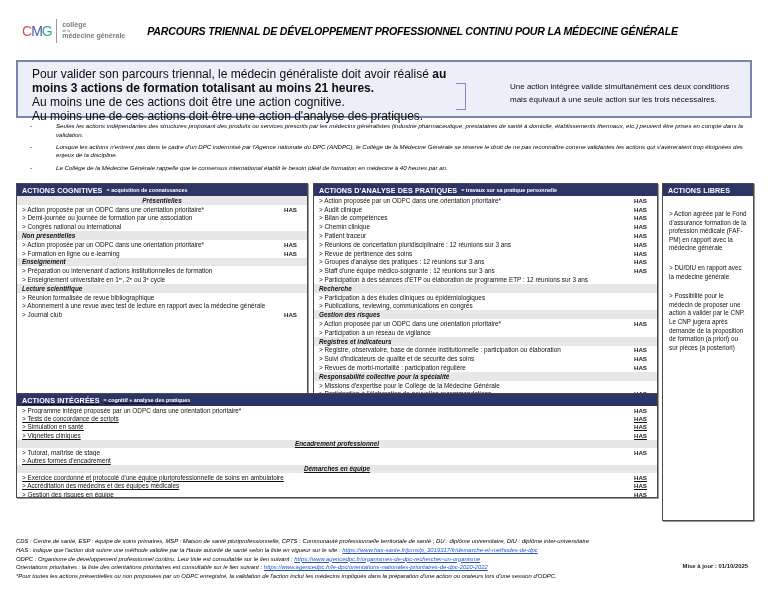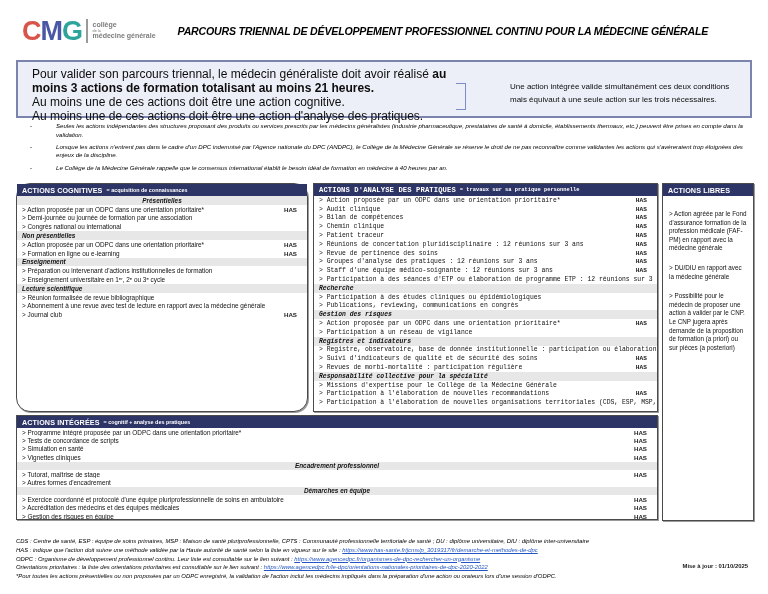--- a/index.html
+++ b/index.html
@@ -2,21 +2,21 @@
 <html><head>
 <meta charset="utf-8">
 <style>
   html,body{margin:0;padding:0;background:#ffffff;}
   .page{position:relative;width:768px;height:594px;background:#ffffff;overflow:hidden;
         font-family:"Liberation Sans","DejaVu Sans",sans-serif;color:#111;}
 
   
   .doc-header{position:absolute;left:22px;top:14px;width:730px;height:34px;display:flex;align-items:center;}
   .logo{display:flex;align-items:center;}
-  .logo-letters{font-weight:700;font-size:27px;letter-spacing:-1px;line-height:21px;}
+  .logo-letters{font-weight:400;font-size:14px;letter-spacing:-1px;line-height:21px;}
   .logo-divider{width:1.5px;height:24px;background:#9a9a9a;margin:0 5px 0 4px;}
   .logo-org{display:flex;flex-direction:column;color:#7c7c7c;line-height:6.5px;}
   .logo-org .big{font-size:7px;font-weight:700;}
   .logo-org .tiny{font-size:3.8px;line-height:4.5px;}
   .doc-title{font-size:10.6px;font-weight:700;color:#000;margin-left:22px;letter-spacing:-0.2px;white-space:nowrap;font-style:italic;}
 
   
   .intro-box{position:absolute;left:16px;top:60px;width:732px;height:54px;background:#edeff8;
              border:2px solid #7b84ad;}
   .intro-left{position:absolute;left:14px;top:5px;width:430px;font-size:12px;line-height:14px;color:#0d0d0d;}
@@ -27,24 +27,24 @@
   
   .notes{position:absolute;left:16px;top:122px;width:736px;font-style:italic;font-size:6.1px;line-height:8.6px;color:#000;}
   .note{position:relative;padding-left:40px;margin-bottom:3.6px;}
   .note .dash{position:absolute;left:14px;top:0;font-style:normal;}
 
   
   .panel{position:absolute;background:#fff;border:1px solid #4a4a4a;box-shadow:1px 1px 0 #9a9a9a;}
   .panel-bar{height:12px;background:#2d3466;color:#fff;display:flex;align-items:center;padding:0 5px;gap:4px;white-space:nowrap;overflow:hidden;}
   .bar-title{font-size:7.2px;font-weight:700;letter-spacing:0.1px;}
   .bar-sub{font-size:5.4px;font-weight:600;}
-  .col1{left:16px;top:183px;width:290px;height:227px;border-radius:14px;}
-  .col2{left:313px;top:183px;width:343px;height:227px;font-family:Liberation Mono, monospace;}
+  .col1{left:16px;top:183px;width:290px;height:227px;}
+  .col2{left:313px;top:183px;width:343px;height:227px;}
   .col3{left:662px;top:183px;width:90px;height:336px;}
-  .intg{left:16px;top:415px;width:640px;height:103px;}
+  .intg{left:16px;top:393px;width:640px;height:103px;text-decoration:underline;}
 
   .trow{display:flex;justify-content:space-between;align-items:center;height:8.8px;padding:0 10px 0 5px;white-space:nowrap;overflow:hidden;}
   .intg .trow{height:8.4px;}
   .trow .lab{font-size:6.4px;color:#111;}
   .trow .has{font-size:6.2px;font-weight:700;color:#222;margin-left:6px;}
   .tsub{height:8.8px;background:#e7e7e7;font-size:6.4px;font-weight:700;font-style:italic;
         display:flex;align-items:center;padding:0 5px;white-space:nowrap;overflow:hidden;}
   .intg .tsub{height:8.4px;}
   .tsub.c{justify-content:center;}
   .tsub.l{justify-content:flex-start;}

